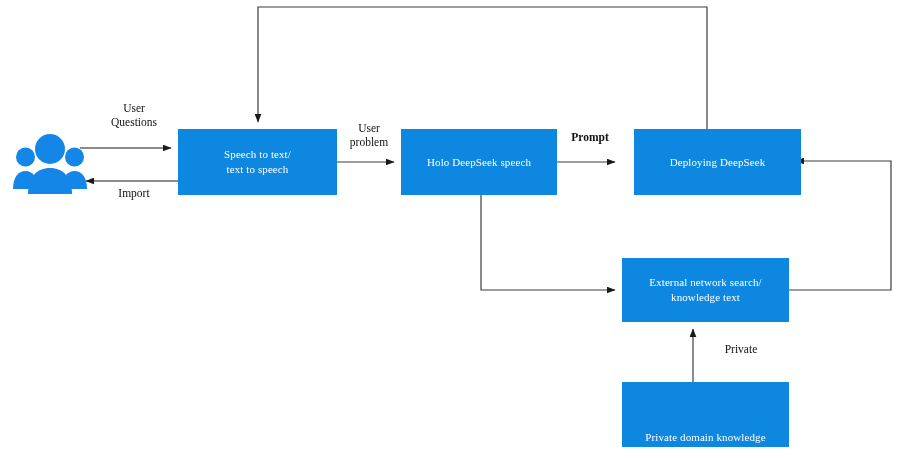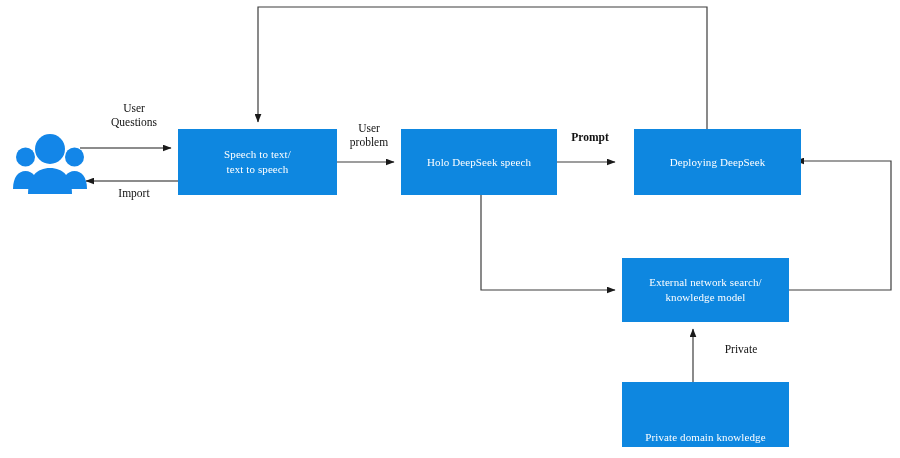--- a/index.html
+++ b/index.html
@@ -121,21 +121,21 @@
   <div class="node-box" style="left:401px; top:129px; width:156px; height:66px;">
     <span class="node-label">Holo DeepSeek speech</span>
   </div>
 
   <div class="node-box" style="left:634px; top:129px; width:167px; height:66px;">
     <span class="node-label">Deploying DeepSeek</span>
   </div>
 
   <div class="node-box" style="left:622px; top:258px; width:167px; height:64px;">
     <span class="node-label">External network search/
-knowledge model</span>
+knowledge text</span>
   </div>
 
   <div class="node-box" style="left:622px; top:382px; width:167px; height:65px;align-items:flex-end;">
     <span class="node-label">Private domain knowledge</span>
   </div>
 
   <div class="edge-label" style="left:84px; top:101px; width:100px;">User
 Questions</div>
 
   <div class="edge-label" style="left:84px; top:186px; width:100px;">Import</div>

